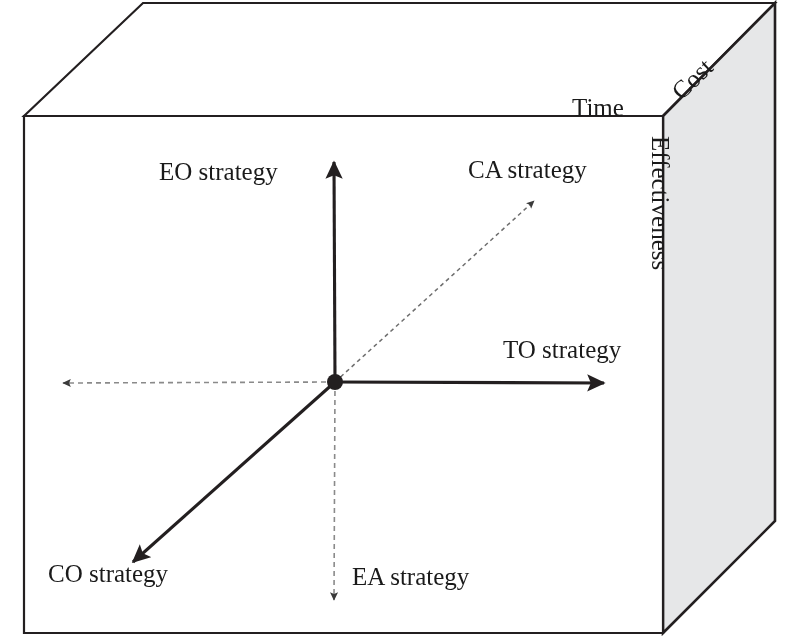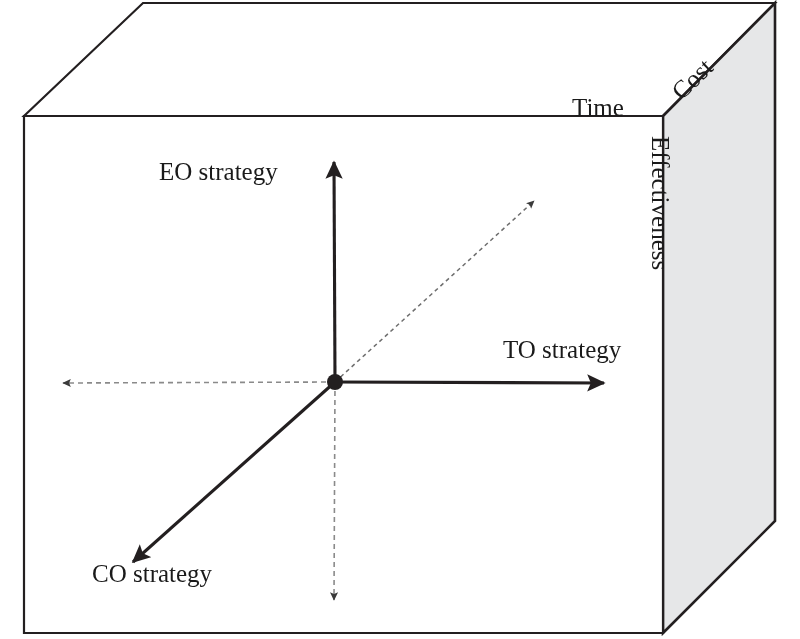--- a/index.html
+++ b/index.html
@@ -38,21 +38,21 @@
     font-family: "Liberation Serif", "DejaVu Serif", serif;
     font-size: 25px;
     color: #1a1a1a;
     white-space: nowrap;
     line-height: 1;
   }
   #label-eo   { left: 159px; top: 159px; }
   #label-ca   { left: 468px; top: 157px; }
   #label-ta   { left: 40px;  top: 334px; }
   #label-to   { left: 503px; top: 337px; }
-  #label-co   { left: 48px;  top: 561px; margin-left: 44px; }
+  #label-co   { left: 48px;  top: 561px; }
   #label-ea   { left: 352px; top: 564px; }
   #label-time { left: 572px; top: 78px; margin-top: 17px; }
   #label-effectiveness {
     left: 673px;
     top: 136px;
     transform-origin: 0 0;
     transform: rotate(90deg);
   }
   #label-cost {
     left: 667px;
@@ -90,22 +90,24 @@
 
     <circle id="origin-dot" fill="#231f20" cx="335" cy="382" r="8"></circle>
   </svg>
 
   <span class="axis-label" id="label-to">TO strategy</span>
 
   <span class="axis-label" id="label-eo">EO strategy</span>
 
   <span class="axis-label" id="label-co">CO strategy</span>
 
+  <span class="axis-label" id="label-ca">CA strategy</span>
 
 
+  <span class="axis-label" id="label-ea">EA strategy</span>
 
   <span class="face-label" id="label-time">Time</span>
 
   <span class="face-label" id="label-cost">Cost</span>
 
   <span class="face-label" id="label-effectiveness">Effectiveness</span>
 
 </div>
 
 </body></html>

